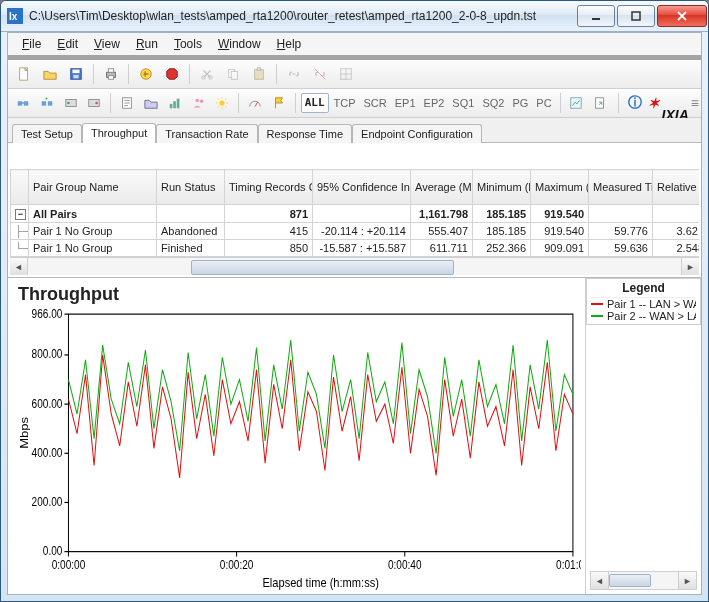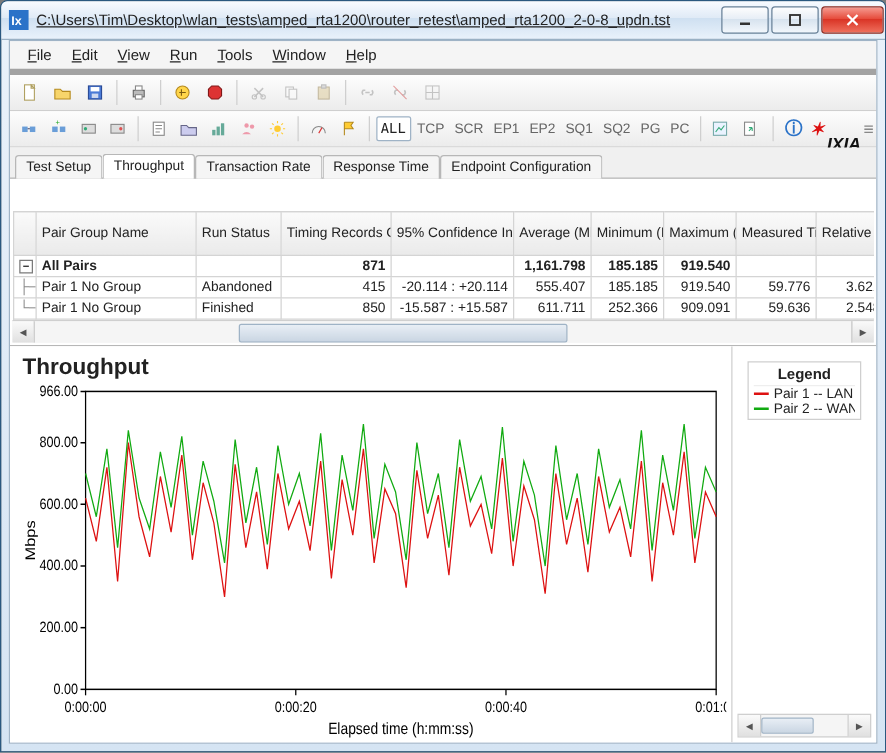--- a/index.html
+++ b/index.html
@@ -37,21 +37,21 @@
   
   .titlebar {
     height: 30px;
     display: flex;
     align-items: center;
     padding: 0 0 0 6px;
     background: linear-gradient(180deg, #f8fbff 0%, #dfeaf6 45%, #cfe0f1 46%, #e9f2fb 100%);
     border-bottom: 1px solid #9ab1c4;
   }
   .titlebar .icon { width:16px; height:16px; margin-right:6px; }
-  .titlebar .title { flex:1; white-space: nowrap; overflow:hidden; text-overflow: ellipsis; font-size:12px; color:#222;text-decoration:underline; }
+  .titlebar .title { flex:1; white-space: nowrap; overflow:hidden; text-overflow: ellipsis; font-size:12px; color:#222; }
   .win-buttons { display:flex; }
   .win-btn {
     width: 36px; height: 20px; margin: 0 1px;
     border: 1px solid #6a8298;
     border-radius: 3px;
     background: linear-gradient(180deg, #fdfdfd 0%, #e7eef6 45%, #d6e2ee 46%, #f2f7fc 100%);
     display:flex; align-items:center; justify-content:center;
     font-family: Arial, sans-serif;
   }
   .win-btn.close { background: linear-gradient(180deg,#f59a90 0%, #e64c3c 45%, #d93324 46%, #ef6f5d 100%); border-color:#8d2c22; color:#fff; width:48px; }
@@ -191,21 +191,21 @@
   .chart-title { font-size:18px; font-weight:bold; margin: 0 0 2px 2px; }
   .chart-area { flex:1; position:relative; }
   .chart-area svg { width:100%; height:100%; }
 
   .legendpane {
     width: 115px;
     display:flex; flex-direction:column;
     box-sizing:border-box;
   }
   .legend-inner {
-    margin:12px; border:1px solid #cfcfcf; padding:2px 4px;
+    margin:0; border:1px solid #cfcfcf; padding:2px 4px;
     flex: 0 0 auto;
   }
   .legend-title { font-weight:bold; text-align:center; padding-bottom:2px; border-bottom:1px solid #eee; }
   .legend-row { display:flex; align-items:center; gap:4px; font-size:11px; white-space:nowrap; overflow:hidden; }
   .legend-swatch { width:12px; height:2px; flex:0 0 12px; }
   .legend-spacer { flex:1; }
   .legend-scroll-h {
     height:17px; margin:0 4px 4px 4px; border:1px solid #cfcfcf;
     position:relative; background:#f5f5f5;
   }
@@ -418,21 +418,21 @@
             <path d="M2 12 a6 6 0 0 1 12 0" fill="none" stroke="#888"></path>
             <path d="M8 12 L11 7" stroke="#d33"></path>
           </svg>
         </div>
       <div class="tb-btn">
           <svg class="ico14" viewBox="0 0 16 16">
             <path d="M4 2 v12 M4 2 h8 l-2 3 l2 3 h-8" fill="#fc3" stroke="#b58a1e"></path>
           </svg>
         </div>
       <div class="sep"></div>
-      <div class="tb-text" style="font-weight:normal;">ALL</div>
+      <div class="tb-text" style="font-weight:bold;">ALL</div>
       <div class="tb-lbl">TCP</div>
       <div class="tb-lbl">SCR</div>
       <div class="tb-lbl">EP1</div>
       <div class="tb-lbl">EP2</div>
       <div class="tb-lbl">SQ1</div>
       <div class="tb-lbl">SQ2</div>
       <div class="tb-lbl">PG</div>
       <div class="tb-lbl">PC</div>
       <div class="sep"></div>
       <div class="tb-btn">

